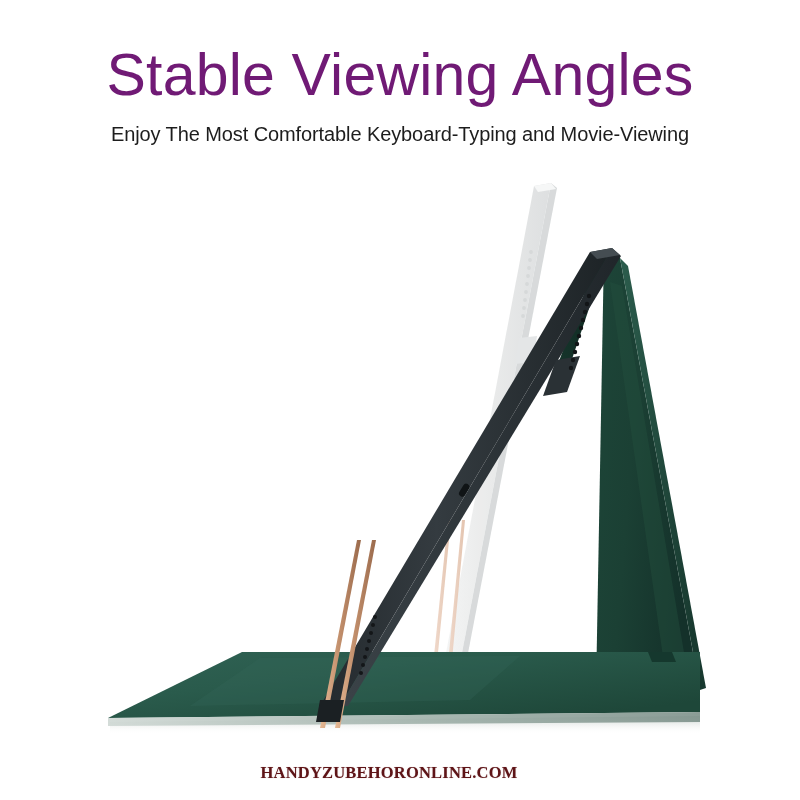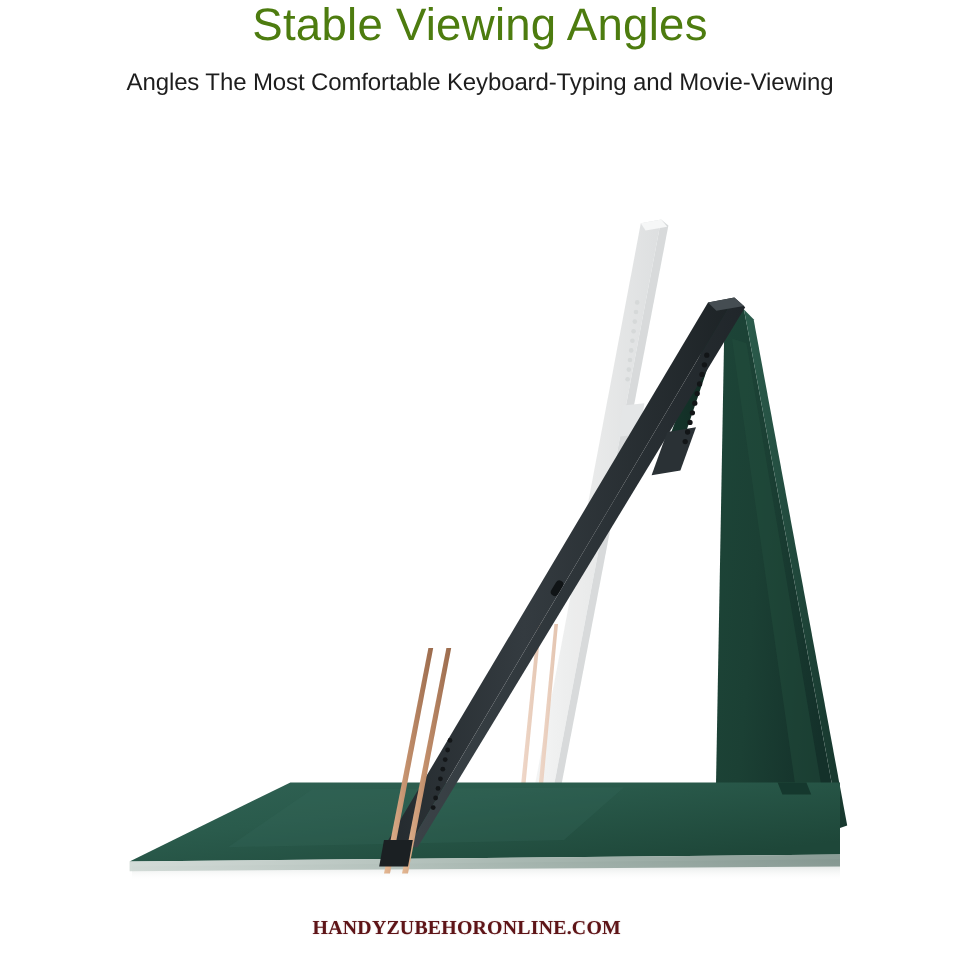--- a/index.html
+++ b/index.html
@@ -22,25 +22,26 @@
   
   #headline-block {
     position: absolute;
     top: 0;
     left: 0;
     width: 800px;
     text-align: center;
   }
   #title {
     margin: 0;
+    padding-top: 42px;
     font-family: "Liberation Sans", sans-serif;
-    font-size: 38px;
+    font-size: 59px;
     font-weight: 400;
     letter-spacing: 0.2px;
-    color: #4d7c0f;
+    color: #701a75;
     line-height: 1.12;
     white-space: nowrap;
   }
   #subtitle {
     margin: 0;
     padding-top: 14px;
     font-family: "Liberation Sans", sans-serif;
     font-size: 20px;
     font-weight: 400;
     letter-spacing: -0.1px;
@@ -83,21 +84,21 @@
     text-shadow: 0 0 1px rgba(94,20,23,0.35);
   }
 </style>
 </head>
 <body>
 
 <div id="page">
 
   <div id="headline-block">
     <h1 id="title">Stable Viewing Angles</h1>
-    <p id="subtitle">Angles The Most Comfortable Keyboard-Typing and Movie-Viewing</p>
+    <p id="subtitle">Enjoy The Most Comfortable Keyboard-Typing and Movie-Viewing</p>
   </div>
 
   <div id="product-stage">
     <svg id="product-svg" viewBox="0 0 800 800" xmlns="http://www.w3.org/2000/svg">
       <defs>
 
         <linearGradient id="gradKick" x1="0" y1="0" x2="1" y2="0.35">
           <stop offset="0%" stop-color="#1d4538"></stop>
           <stop offset="45%" stop-color="#1b4034"></stop>
           <stop offset="100%" stop-color="#14312a"></stop>

